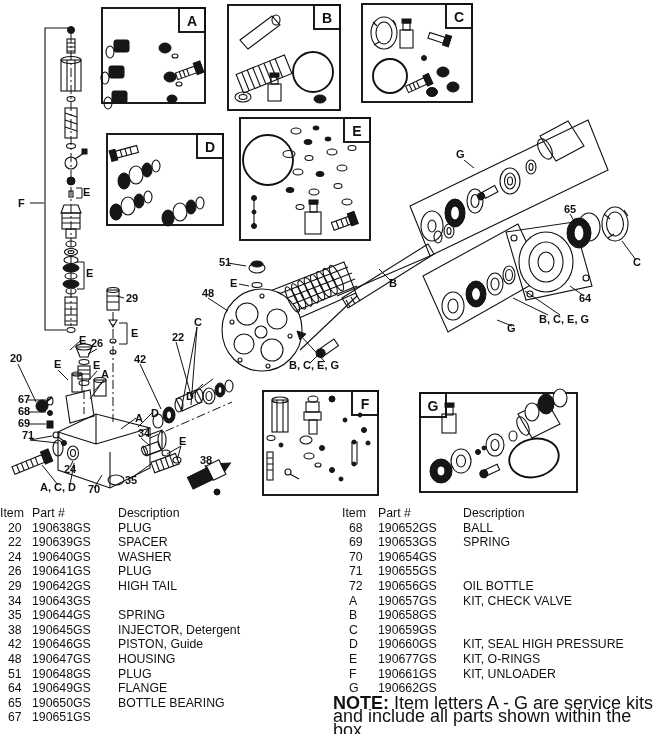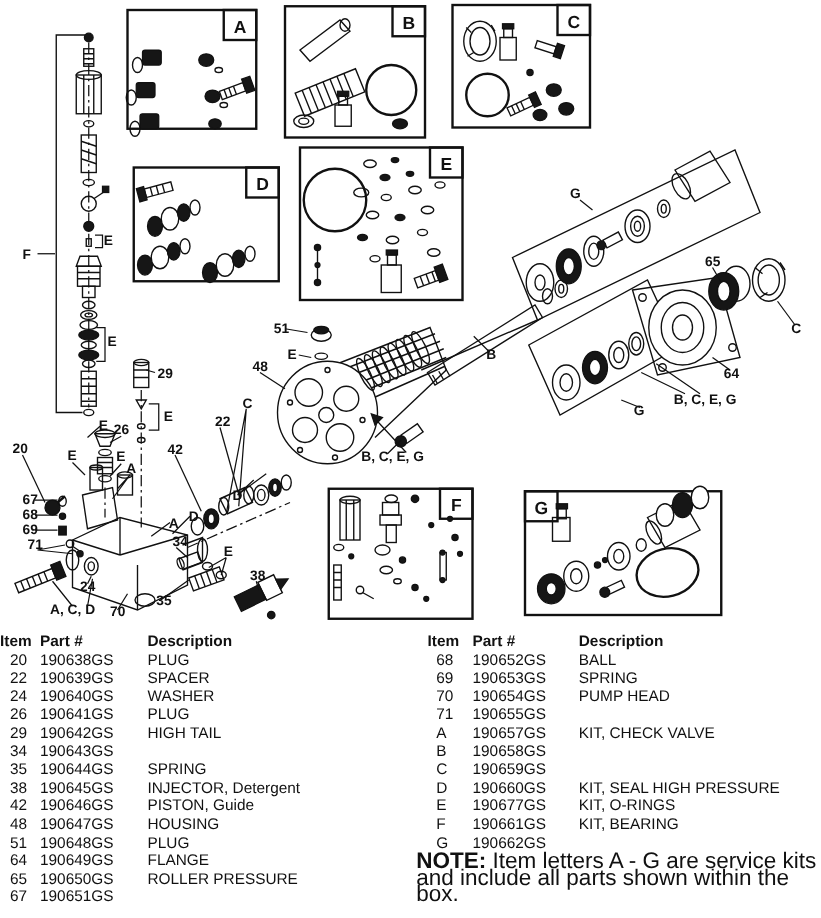--- a/index.html
+++ b/index.html
@@ -8,21 +8,21 @@
   svg{position:absolute;top:0;left:0}
   svg .ln{fill:none;stroke:#111;stroke-width:1.1}
   svg .th{fill:none;stroke:#111;stroke-width:1.9}
   svg .dk{fill:#161616;stroke:#111;stroke-width:1}
   svg .wt{fill:#fff;stroke:#111;stroke-width:1.1}
   svg .dd{fill:none;stroke:#111;stroke-width:1;stroke-dasharray:9 3 2 3}
   svg .ld{fill:none;stroke:#111;stroke-width:1}
   svg text{font-family:"Liberation Sans",sans-serif;font-weight:bold;font-size:11px;fill:#111;stroke:none}
   svg text.boxletter{font-size:14px;text-anchor:middle}
   .tables{position:absolute;left:0;top:506px;width:657px;display:flex;align-items:flex-start;font-size:12.3px;line-height:14.6px}
-  .tbl .hdr span{font-weight:bold}
+  .tbl .hdr span{font-weight:normal}
   .row{display:flex}
   .lt{width:333px;flex:none}
   .lt .c1{width:32px;flex:none}
   .lt .row .c1{text-indent:8px}
   .lt .hdr .c1{text-indent:0}
   .lt .c2{width:86px;flex:none}
   .lt .c3{flex:1}
   .rt{flex:1}
   .rt .c1{width:45px;flex:none}
   .rt .row .c1{text-indent:16px}
@@ -602,21 +602,21 @@
           <span class="c3">PLUG</span>
         </div>
     <div class="row">
           <span class="c1">64</span>
           <span class="c2">190649GS</span>
           <span class="c3">FLANGE</span>
         </div>
     <div class="row">
           <span class="c1">65</span>
           <span class="c2">190650GS</span>
-          <span class="c3">ROLLER PRESSURE</span>
+          <span class="c3">BOTTLE BEARING</span>
         </div>
     <div class="row">
           <span class="c1">67</span>
           <span class="c2">190651GS</span>
         </div>
   </div>
 
   <div class="tbl rt">
     <div class="row hdr">
       <span class="c1">Item</span>
@@ -629,25 +629,29 @@
           <span class="c3">BALL</span>
         </div>
     <div class="row">
           <span class="c1">69</span>
           <span class="c2">190653GS</span>
           <span class="c3">SPRING</span>
         </div>
     <div class="row">
           <span class="c1">70</span>
           <span class="c2">190654GS</span>
-          <span class="c3">PUMP HEAD</span>
         </div>
     <div class="row">
           <span class="c1">71</span>
           <span class="c2">190655GS</span>
+        </div>
+    <div class="row">
+          <span class="c1">72</span>
+          <span class="c2">190656GS</span>
+          <span class="c3">OIL BOTTLE</span>
         </div>
     <div class="row">
           <span class="c1">A</span>
           <span class="c2">190657GS</span>
           <span class="c3">KIT, CHECK VALVE</span>
         </div>
     <div class="row">
           <span class="c1">B</span>
           <span class="c2">190658GS</span>
         </div>
@@ -661,21 +665,21 @@
           <span class="c3">KIT, SEAL HIGH PRESSURE</span>
         </div>
     <div class="row">
           <span class="c1">E</span>
           <span class="c2">190677GS</span>
           <span class="c3">KIT, O-RINGS</span>
         </div>
     <div class="row">
           <span class="c1">F</span>
           <span class="c2">190661GS</span>
-          <span class="c3">KIT, BEARING</span>
+          <span class="c3">KIT, UNLOADER</span>
         </div>
     <div class="row">
           <span class="c1">G</span>
           <span class="c2">190662GS</span>
         </div>
     <p class="note"><b>NOTE:</b><span> Item letters A - G are service kits and include all parts shown within the box.</span></p>
   </div>
 </div>
 
 </div>

